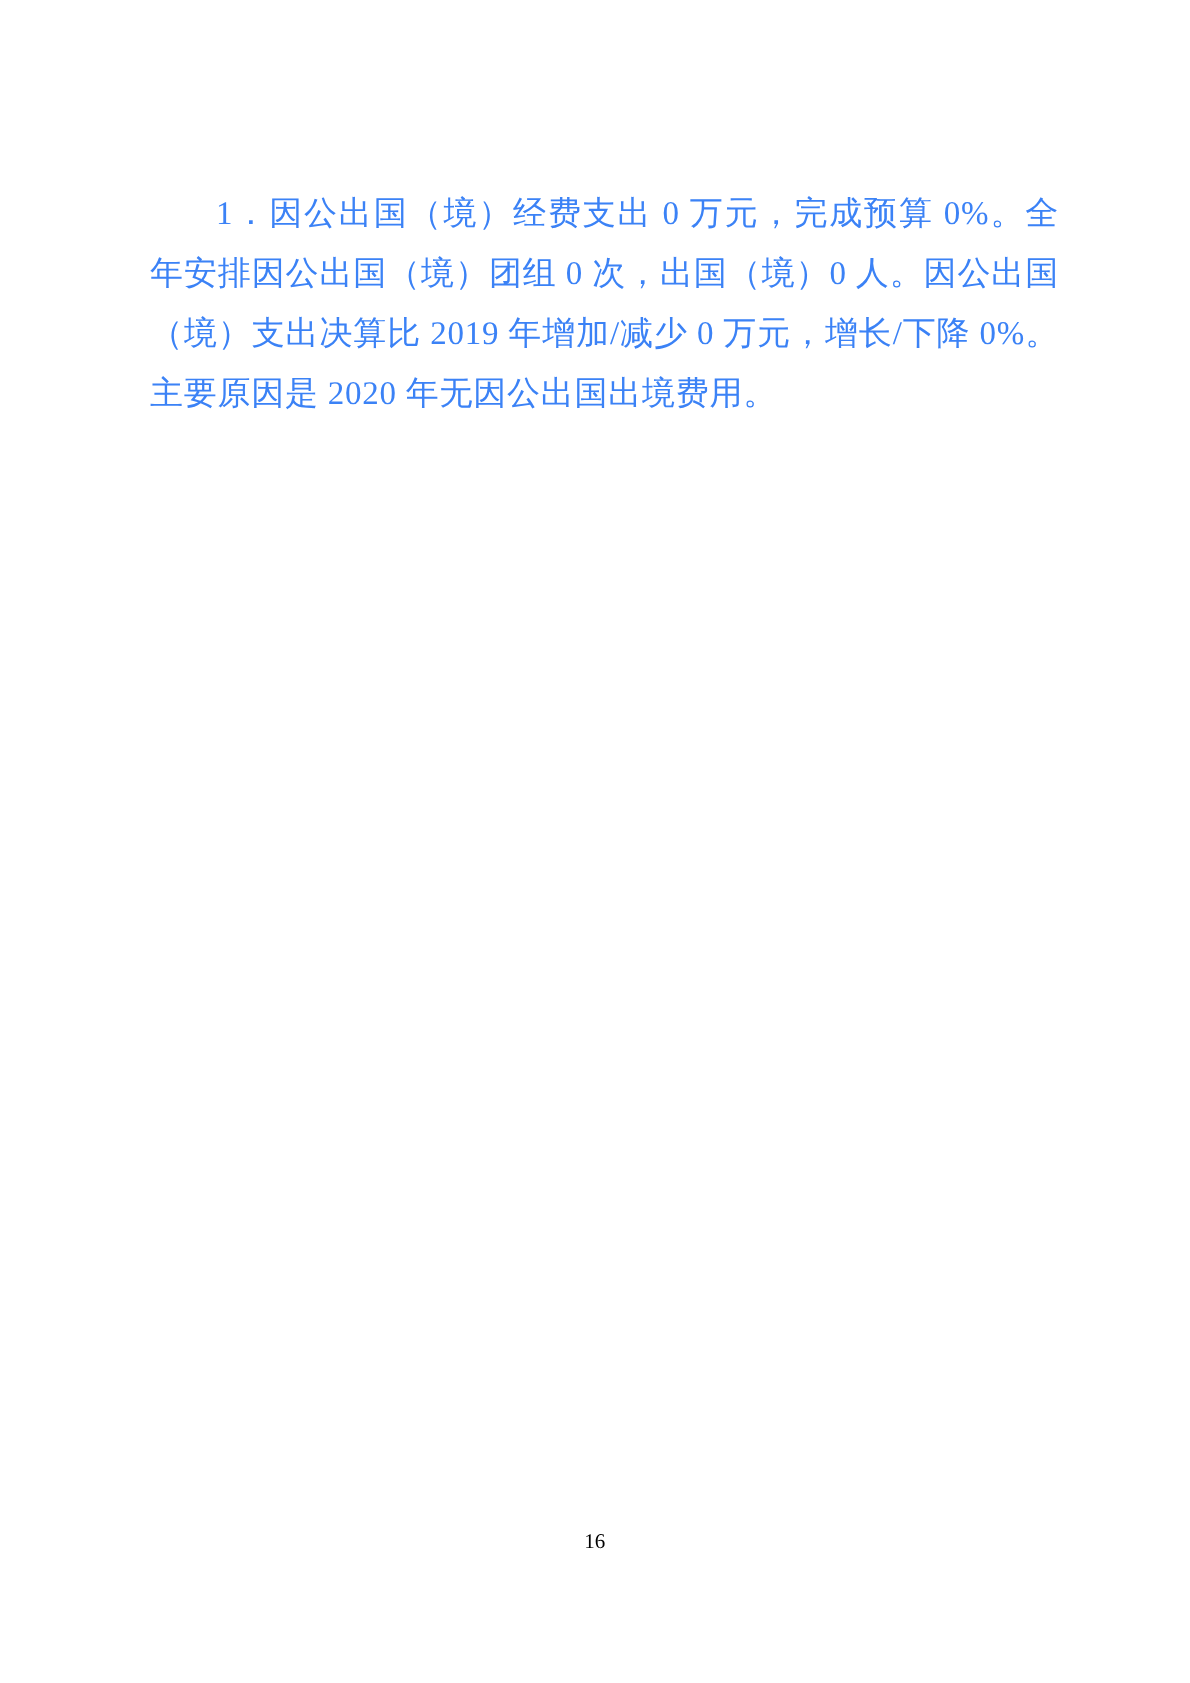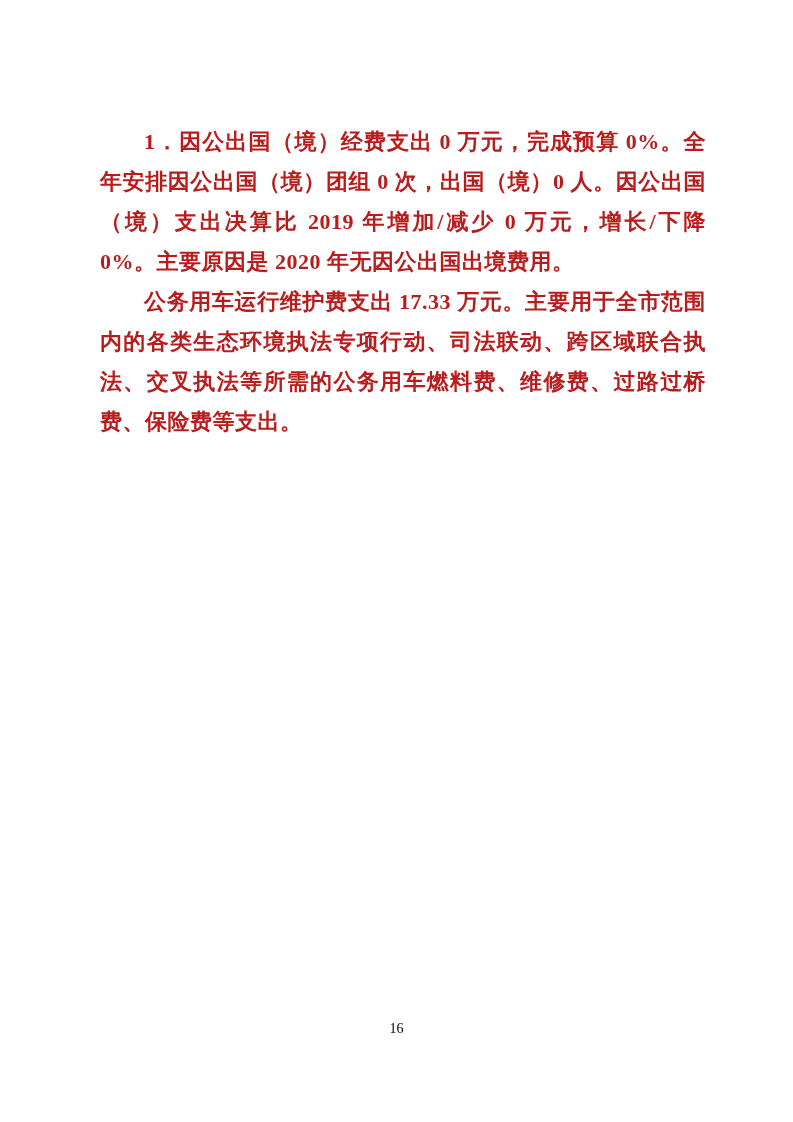--- a/index.html
+++ b/index.html
@@ -24,23 +24,22 @@
     }
     .para {
       margin: 0;
       padding: 0;
       font-size: 22px;
       line-height: 40px;
       text-align: justify;
       text-align-last: left;
       text-indent: 2em;
       letter-spacing: 0.5px;
-      color: #b91c1c;
+      color: #3b82f6;
       word-break: break-all;
-      font-weight: bold;
     }
     .footer {
       position: absolute;
       top: 1019px;
       left: 0;
       width: 100%;
       text-align: center;
     }
     .pagenum {
       font-size: 14px;
@@ -48,18 +47,17 @@
       font-family: "Liberation Serif", "DejaVu Serif", serif;
       text-align: right;
     }
   </style>
 </head>
 <body>
 
 <div class="page">
   <div class="content">
     <p class="para">1．因公出国（境）经费支出 0 万元，完成预算 0%。全年安排因公出国（境）团组 0 次，出国（境）0 人。因公出国（境）支出决算比 2019 年增加/减少 0 万元，增长/下降 0%。主要原因是 2020 年无因公出国出境费用。</p>
-    <p class="para">公务用车运行维护费支出 17.33 万元。主要用于全市范围内的各类生态环境执法专项行动、司法联动、跨区域联合执法、交叉执法等所需的公务用车燃料费、维修费、过路过桥费、保险费等支出。</p>
   </div>
   <div class="footer">
     <span class="pagenum">16</span>
   </div>
 </div>
 
 </body></html>

